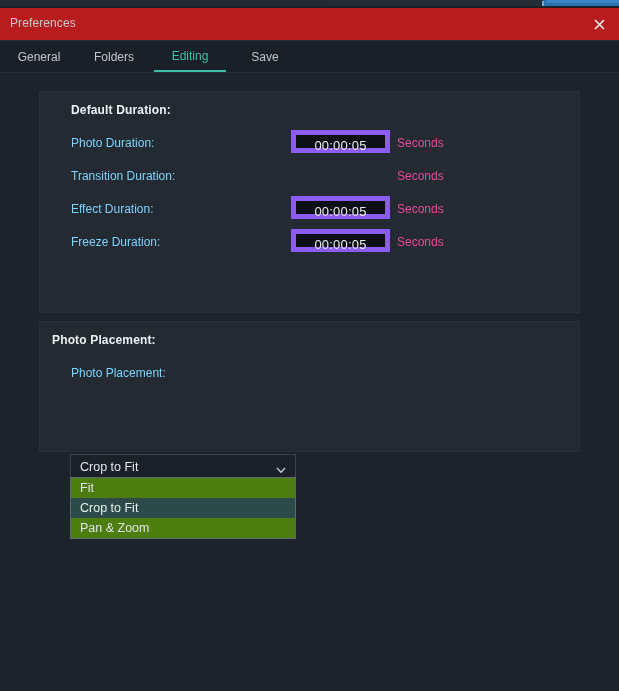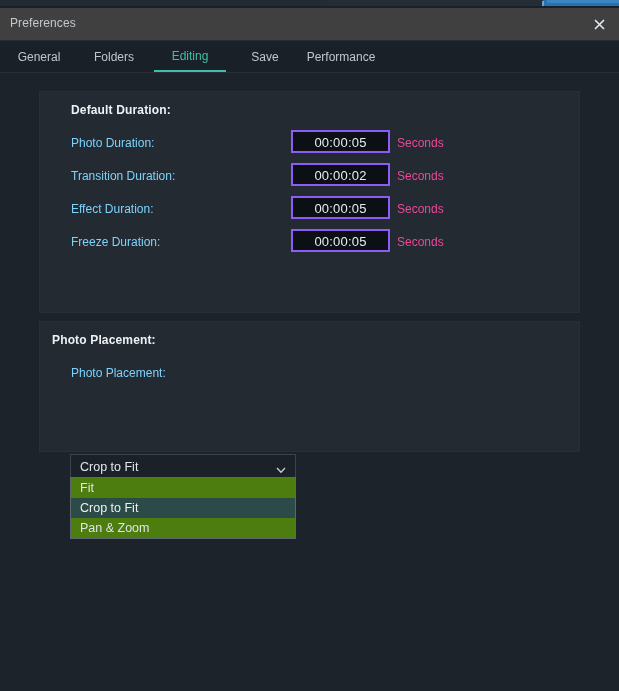--- a/index.html
+++ b/index.html
@@ -61,21 +61,21 @@
     top: 8px; left: 0;
     width: 619px;
     height: 683px;
     background: #1d232a;
   }
 
   
   #titlebar {
     position: relative;
     height: 32px;
-    background: #404040;
+    background: #b91c1c;
     border-bottom: 1px solid #262d36;
   }
   #title-text {
     position: absolute;
     left: 10px;
     top: 8px;
     font-size: 12px;
     color: #c3c9d0;
     letter-spacing: 0.1px;
   }
@@ -144,21 +144,21 @@
     position: absolute;
     font-size: 12px;
     color: #7dd3fc;
   }
 
   .time-input {
     position: absolute;
     width: 99px;
     height: 23px;
     background: #0c1014;
-    border: 2px solid #8b5cf6;
+    border: 5px solid #8b5cf6;
     box-sizing: border-box;
     color: #e8edf2;
     font-size: 13px;
     font-family: "Liberation Sans", sans-serif;
     text-align: center;
     line-height: 21px;
     cursor: text;
     letter-spacing: 0.2px;
   }
 
@@ -240,34 +240,32 @@
         <path d="M1,1 L10,10 M10,1 L1,10" stroke="#e6ebef" stroke-width="1.6" fill="none"></path>
       </svg>
     </div>
   </div>
 
   <div id="tabbar">
     <div class="tab" style="left:10px;width:58px;">General</div>
     <div class="tab" style="left:85px;width:58px;">Folders</div>
     <div class="tab active" style="left:154px;width:72px;">Editing</div>
     <div class="tab" style="left:243px;width:44px;">Save</div>
-    <div class="tab" style="left:296px;width:90px;">Performance</div>
   </div>
 
   <div id="content">
 
     <div class="panel" id="panel-duration">
       <div class="panel-title" style="left:12px;top:11px;padding-left:19px;">Default Duration:</div>
 
       <div class="field-label" style="left:31px;top:44px;">Photo Duration:</div>
       <div class="time-input" style="left:251px;top:38px;">00:00:05</div>
       <div class="unit-label" style="left:357px;top:44px;">Seconds</div>
 
       <div class="field-label" style="left:31px;top:77px;">Transition Duration:</div>
-      <div class="time-input" style="left:251px;top:71px;">00:00:02</div>
       <div class="unit-label" style="left:357px;top:77px;">Seconds</div>
 
       <div class="field-label" style="left:31px;top:110px;">Effect Duration:</div>
       <div class="time-input" style="left:251px;top:104px;">00:00:05</div>
       <div class="unit-label" style="left:357px;top:110px;">Seconds</div>
 
       <div class="field-label" style="left:31px;top:143px;">Freeze Duration:</div>
       <div class="time-input" style="left:251px;top:137px;">00:00:05</div>
       <div class="unit-label" style="left:357px;top:143px;">Seconds</div>
     </div>

